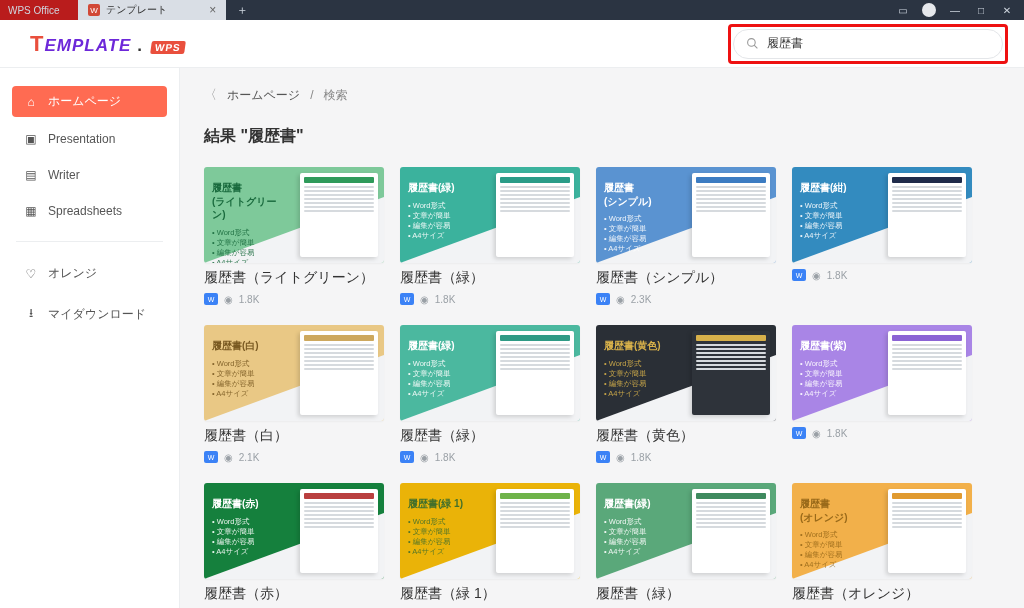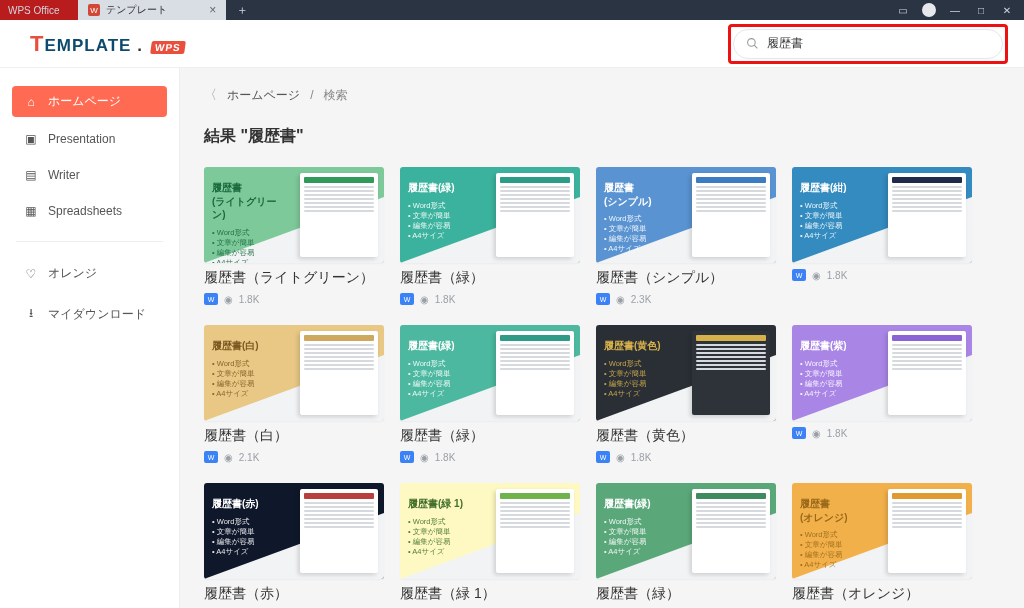--- a/index.html
+++ b/index.html
@@ -12,21 +12,21 @@
 .titlebar .tab .close { color:#666; font-size:12px; margin-left:36px;}
 .titlebar .newtab { width: 32px; display:flex; align-items:center; justify-content:center; color:#cfd6df; font-size:12px;}
 .titlebar .spacer { flex:1; }
 .titlebar .win-controls { display:flex; align-items:center; gap:12px; padding-right:10px; color:#cfd6df; font-size:10px;}
 .titlebar .win-controls span { display:inline-flex; width:14px; justify-content:center; }
 .titlebar .avatar { width:14px; height:14px; border-radius:50%; background:#e6e8ec; display:inline-block;}
 
 .header { height: 48px; background:#fff; display:flex; align-items:center; padding: 0 16px 0 30px; border-bottom:1px solid #eceef0;}
 .logo { font-weight:700; font-size:17px; letter-spacing:1px; }
 .logo .t { color:#e94f3d; font-size:22px; }
-.logo .rest { color:#0c4a6e; }
+.logo .rest { color:#6d28d9;font-style:italic; }
 .logo .dot { color:#333; }
 .logo .wps-badge { background:#e94f3d; color:#fff; font-size:10px; padding:1px 4px; border-radius:2px; display:inline-block; transform:skewX(-8deg); margin-left:2px;}
 .header .search-wrap { margin-left:auto; border:3px solid #e11; border-radius:4px; padding:2px; }
 .header .search { width: 270px; height: 30px; border:1px solid #e4e6e9; border-radius:18px; display:flex; align-items:center; padding:0 12px; gap:8px; }
 .header .search svg { width:13px; height:13px; stroke:#999; fill:none; }
 .header .search input { border:none; outline:none; font-size:12px; flex:1; color:#333; background:transparent; }
 
 .body { display:flex; height: calc(608px - 20px - 48px); }
 
 .sidebar { width: 180px; background:#fff; border-right:1px solid #eceef0; padding: 18px 12px; display:flex; flex-direction:column; gap:8px; font-size:12px; color:#555;}
@@ -405,21 +405,21 @@
               </ul>
       </div>
     </div>
     <div class="card-meta">
       <span class="badge">W</span>
       <span class="eye">◉</span>
       <span>1.8K</span>
     </div>
   </div>
         <div class="card">
-    <div class="thumb" style="background:#0f172a">
+    <div class="thumb" style="background:#15803d">
       <svg class="tri" viewBox="0 0 180 96" preserveAspectRatio="none">
               <polygon points="0,96 180,96 180,30" fill="#f2f3f5"></polygon>
             </svg>
       <div class="doc" style="">
               <div class="bar" style="background:#b93f3f;"></div>
               <div class="line"></div>
               <div class="line"></div>
               <div class="line"></div>
               <div class="line"></div>
               <div class="line"></div>
@@ -435,21 +435,21 @@
                 <li>文章が簡単</li>
                 <li>編集が容易</li>
                 <li>A4サイズ</li>
               </ul>
       </div>
     </div>
     <div class="card-title">履歴書（赤）</div>
 
   </div>
         <div class="card">
-    <div class="thumb" style="background:#fef9c3">
+    <div class="thumb" style="background:#eab308">
       <svg class="tri" viewBox="0 0 180 96" preserveAspectRatio="none">
               <polygon points="0,96 180,96 180,30" fill="#f2f3f5"></polygon>
             </svg>
       <div class="doc" style="">
               <div class="bar" style="background:#6fb34a;"></div>
               <div class="line"></div>
               <div class="line"></div>
               <div class="line"></div>
               <div class="line"></div>
               <div class="line"></div>

